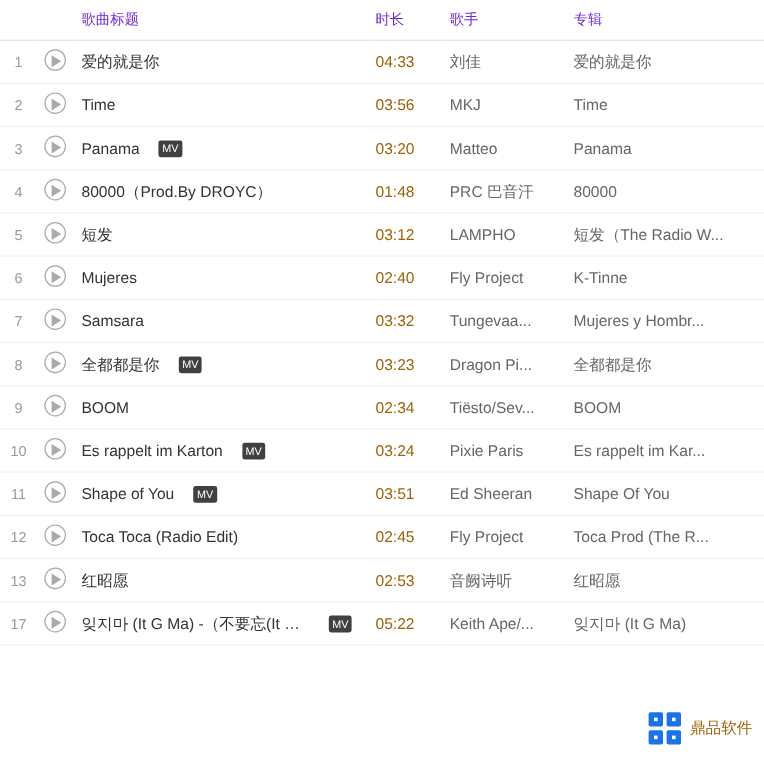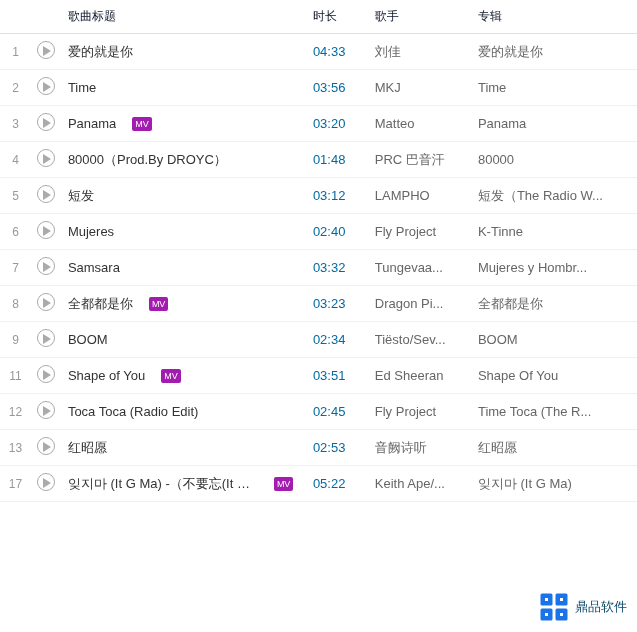--- a/index.html
+++ b/index.html
@@ -16,21 +16,21 @@
     }
     table {
       width: 100%;
       border-collapse: collapse;
     }
     thead tr {
       border-bottom: 1px solid #e0e0e0;
     }
     thead th {
       padding: 8px 6px;
-      color: #0f172a;
+      color: #6d28d9;
       font-weight: normal;
       text-align: left;
       font-size: 12px;
     }
     thead th:first-child {
       width: 30px;
       text-align: center;
     }
     tbody tr {
       border-bottom: 1px solid #f0f0f0;
@@ -47,21 +47,21 @@
     }
     .col-play {
       width: 26px;
       text-align: center;
     }
     .col-title {
       width: 220px;
     }
     .col-duration {
       width: 60px;
-      color: #0369a1;
+      color: #a16207;
     }
     .col-artist {
       width: 100px;
       color: #666;
       margin-left: 44px;
     }
     .col-album {
       width: 160px;
       color: #666;
     }
@@ -78,21 +78,21 @@
       content: '';
       position: absolute;
       left: 5px;
       top: 4px;
       border-style: solid;
       border-width: 5px 0 5px 8px;
       border-color: transparent transparent transparent #aaa;
     }
     .mv-icon {
       display: inline-block;
-      background: #a21caf;
+      background: #404040;
       color: #fff;
       font-size: 9px;
       padding: 1px 3px;
       border-radius: 2px;
       margin-left: 12px;
       vertical-align: middle;
       line-height: 12px;
     }
     .song-title-wrap {
       display: flex;
@@ -110,21 +110,21 @@
       overflow: hidden;
       text-overflow: ellipsis;
     }
     .watermark {
       position: fixed;
       bottom: 10px;
       right: 10px;
       display: flex;
       align-items: center;
       gap: 6px;
-      color: #0c4a6e;
+      color: #a16207;
       font-size: 13px;
     }
     .watermark-logo {
       width: 30px;
       height: 30px;
     }
   </style>
 </head>
 <body>
 
@@ -245,20 +245,33 @@
           <td class="col-title">
             <div class="song-title-wrap">
               <span class="song-name">BOOM</span>
             </div>
           </td>
           <td class="col-duration">02:34</td>
           <td class="col-artist truncate" style="max-width: 100px;">Tiësto/Sev...</td>
           <td class="col-album truncate" style="max-width: 160px;">BOOM</td>
         </tr>
         <tr>
+          <td class="col-num">10</td>
+          <td class="col-play"><span class="play-btn"></span></td>
+          <td class="col-title">
+            <div class="song-title-wrap">
+              <span class="song-name">Es rappelt im Karton</span>
+              <span class="mv-icon">MV</span>
+            </div>
+          </td>
+          <td class="col-duration">03:24</td>
+          <td class="col-artist truncate" style="max-width: 100px;">Pixie Paris</td>
+          <td class="col-album truncate" style="max-width: 160px;">Es rappelt im Kar...</td>
+        </tr>
+        <tr>
           <td class="col-num">11</td>
           <td class="col-play"><span class="play-btn"></span></td>
           <td class="col-title">
             <div class="song-title-wrap">
               <span class="song-name">Shape of You</span>
               <span class="mv-icon">MV</span>
             </div>
           </td>
           <td class="col-duration">03:51</td>
           <td class="col-artist truncate" style="max-width: 100px;">Ed Sheeran</td>
@@ -267,21 +280,21 @@
         <tr>
           <td class="col-num">12</td>
           <td class="col-play"><span class="play-btn"></span></td>
           <td class="col-title">
             <div class="song-title-wrap">
               <span class="song-name">Toca Toca (Radio Edit)</span>
             </div>
           </td>
           <td class="col-duration">02:45</td>
           <td class="col-artist truncate" style="max-width: 100px;">Fly Project</td>
-          <td class="col-album truncate" style="max-width: 160px;">Time Toca (The R...</td>
+          <td class="col-album truncate" style="max-width: 160px;">Toca Prod (The R...</td>
         </tr>
         <tr>
           <td class="col-num">13</td>
           <td class="col-play"><span class="play-btn"></span></td>
           <td class="col-title">
             <div class="song-title-wrap">
               <span class="song-name">红昭愿</span>
             </div>
           </td>
           <td class="col-duration">02:53</td>

